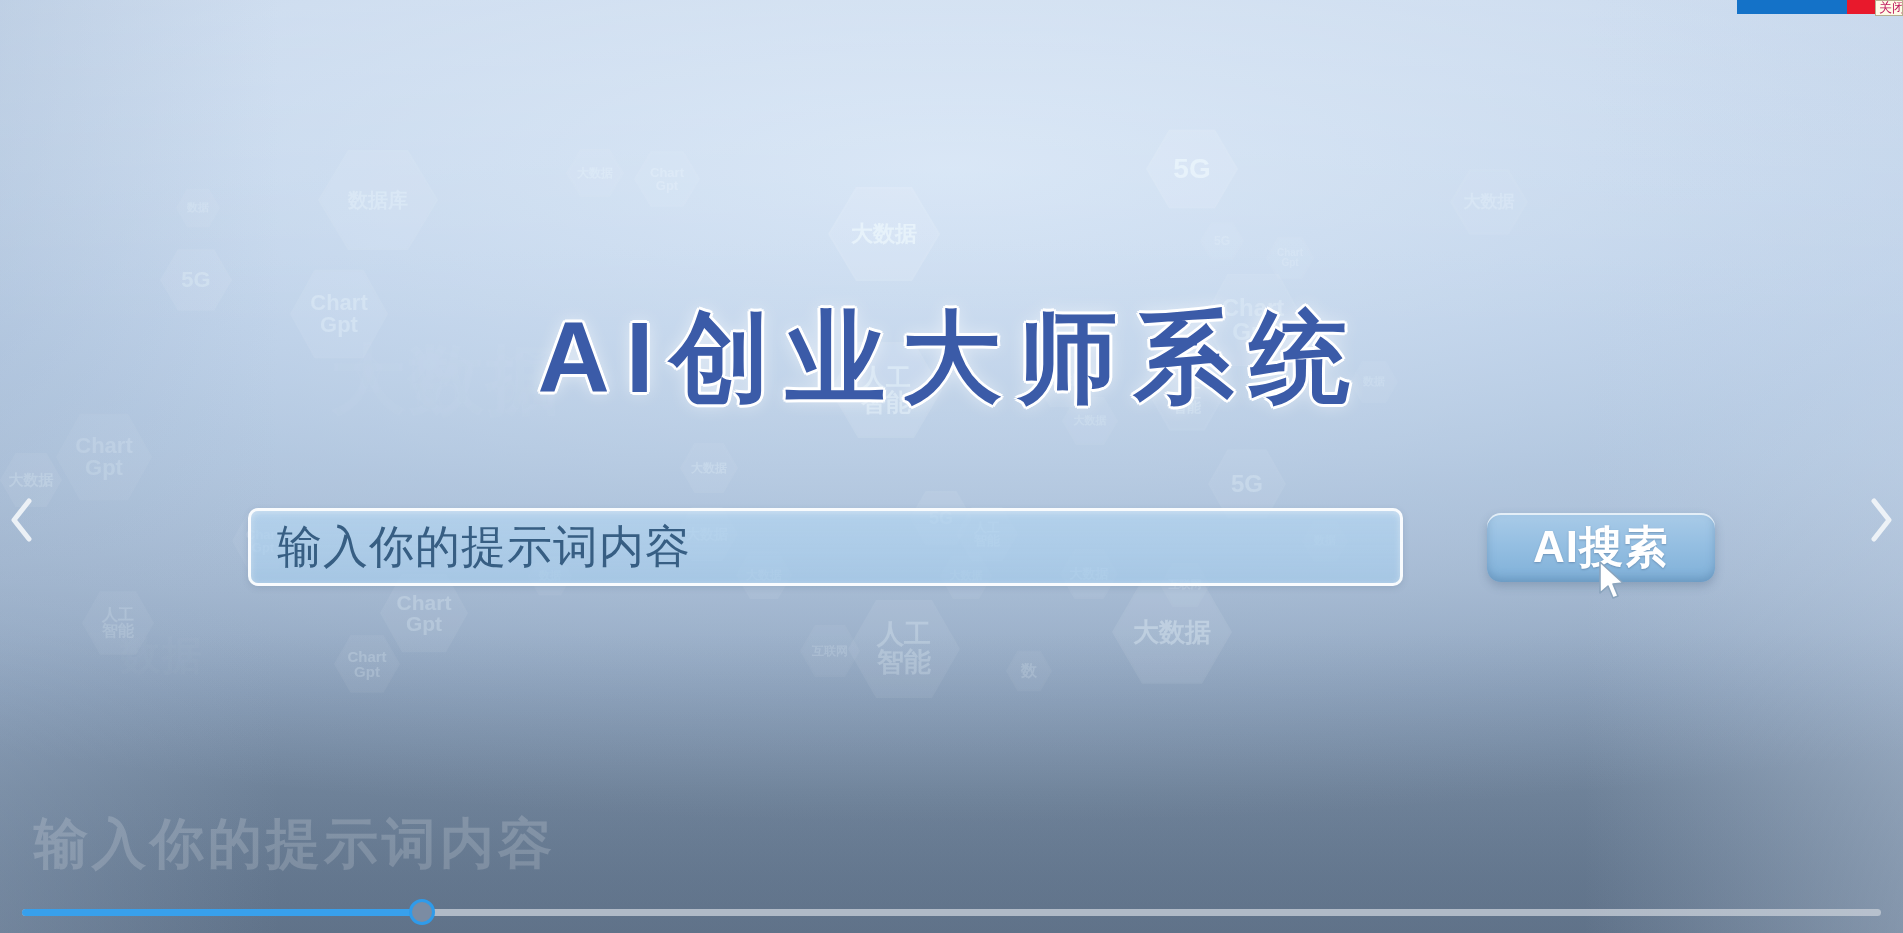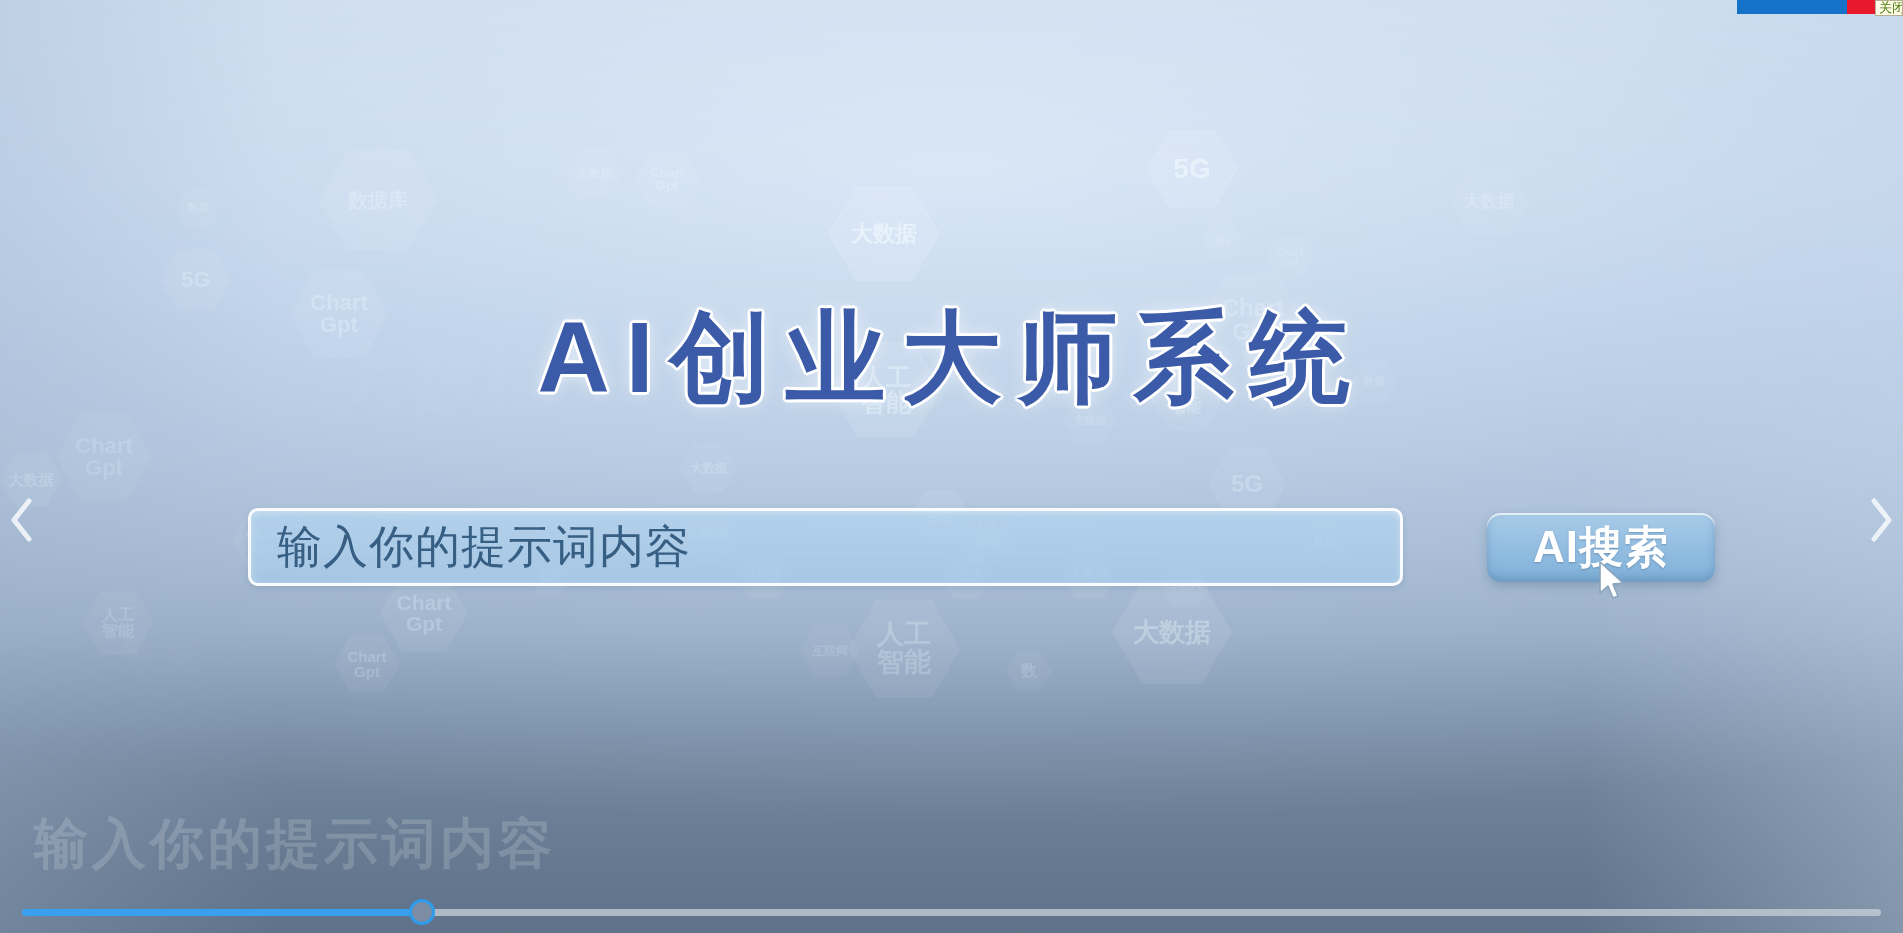--- a/index.html
+++ b/index.html
@@ -151,21 +151,21 @@
     width:26px;height:26px;border-radius:50%;
     background:#7b8ca3; border:3px solid #2f9bea; cursor:pointer;
   }
 
   
   #osbar{position:absolute; top:0; right:0; height:16px; display:flex; align-items:flex-start;}
   #blueband{width:110px;height:14px;background:#1472c8;}
   #redband{width:28px;height:14px;background:#e8192c;}
   #closetip{
     height:16px; background:#fffbe8; border:1px solid #b6b090;
-    font-size:13px; color:#4d7c0f; padding:0 3px;
+    font-size:13px; color:#be185d; padding:0 3px;
     line-height:14px; white-space:nowrap; overflow:hidden; width:28px;
   }
 </style>
 </head>
 <body>
 
 <div id="stage">
 
   <div class="hexlayer" id="hexlayer">
       <div class="hex" style="left: 318px; top: 148px; width: 120px; height: 104px; font-size: 20px; opacity: 0.4;">

